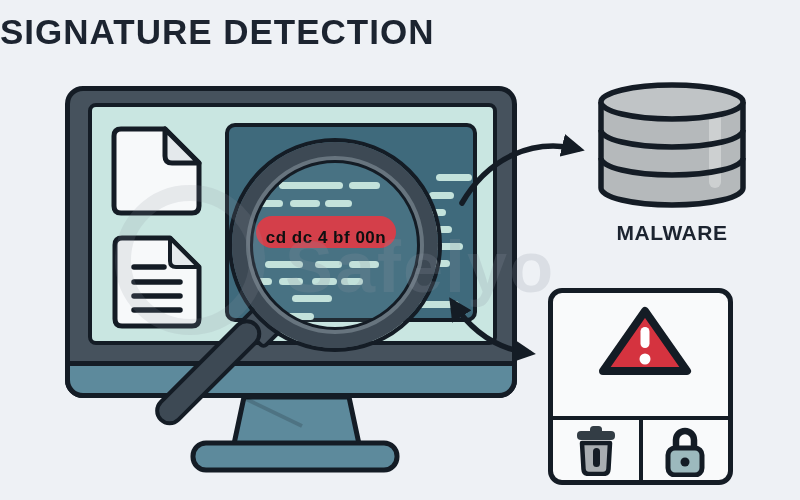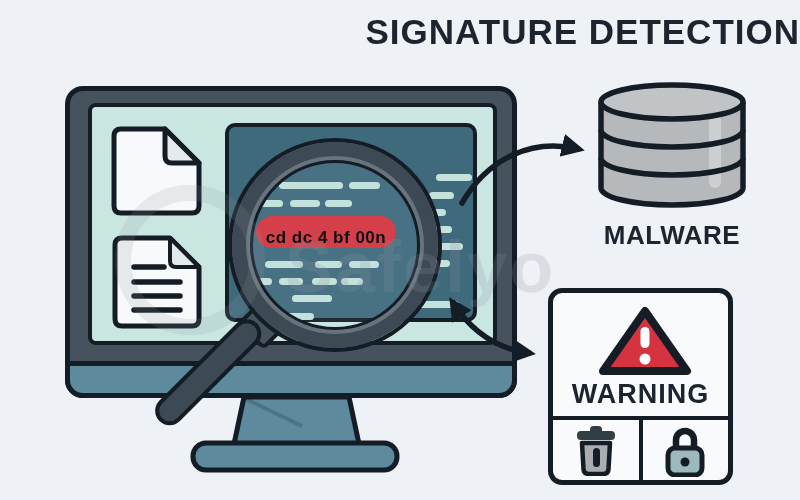--- a/index.html
+++ b/index.html
@@ -1,21 +1,21 @@
 <!DOCTYPE html>
 <html><head>
 <meta charset="utf-8">
 <style>
   html,body{margin:0;padding:0;}
   body{font-family:"Liberation Sans","DejaVu Sans",sans-serif;}
   .stage{position:relative;width:800px;height:500px;overflow:hidden;
          background:linear-gradient(180deg,#f1f3f7 0%,#ecoff4 50%,#e9edf2 100%);
          background-color:#eef1f5;}
   .abs{position:absolute;box-sizing:border-box;}
-  .title{left:0;top:12px;width:800px;text-align:right;font-size:35px;font-weight:800;
+  .title{left:0;top:12px;width:800px;text-align:left;font-size:35px;font-weight:800;
          letter-spacing:1px;color:#1c2430;z-index:5;}
   
   .monitor{left:65px;top:86px;width:452px;height:312px;background:#46525d;
            border:5px solid #141c25;border-radius:18px;z-index:2;}
   .chin{left:65px;top:361px;width:452px;height:37px;background:#5d8a9c;
         border:5px solid #141c25;border-radius:0 0 18px 18px;z-index:2;}
   .screen{left:88px;top:103px;width:409px;height:242px;background:#c9e6e1;
           border:4px solid #141c25;border-radius:8px;z-index:3;}
   .panel{left:225px;top:123px;width:252px;height:199px;background:#3f6a7c;
          border:4px solid #141c25;border-radius:10px;z-index:3;}
@@ -28,21 +28,21 @@
           border-radius:15px;transform-origin:0 50%;transform:rotate(135deg);z-index:6;}
   .collar{left:246px;top:308px;width:28px;height:38px;background:#46525d;border:4px solid #141c25;
           border-radius:6px;transform:rotate(135deg);z-index:6;}
   .lens{left:228px;top:138px;width:214px;height:214px;border-radius:50%;border:4px solid #141c25;
         background:rgba(200,225,230,0.07);z-index:7;}
   .lens .r1{position:absolute;inset:0;border-radius:50%;border:15px solid #3d4954;}
   .lens .r2{position:absolute;inset:14px;border-radius:50%;border:5px solid #67747e;}
   .lens .r3{position:absolute;inset:18px;border-radius:50%;border:3px solid #141c25;}
   
   .dbwrap{left:593px;top:78px;width:158px;height:140px;z-index:4;}
-  .dblabel{left:572px;top:221px;width:200px;text-align:center;font-weight:800;font-size:26px;
+  .dblabel{left:572px;top:221px;width:200px;text-align:center;font-weight:800;font-size:21px;
            line-height:1.12;color:#1c2430;letter-spacing:.5px;z-index:4;}
   .card{left:548px;top:288px;width:185px;height:197px;background:#f9fafb;border:5px solid #141c25;
         border-radius:14px;z-index:4;}
   .card .tri{position:absolute;left:40px;top:8px;}
   .card .wtext{position:absolute;left:0;top:86px;width:100%;text-align:center;font-weight:800;
                font-size:27px;letter-spacing:1px;color:#1c2430;}
   .card .hline{position:absolute;left:-1px;right:-1px;top:123px;height:4px;background:#141c25;}
   .card .cells{position:absolute;left:0;right:0;top:127px;bottom:0;display:flex;}
   .card .cell{flex:1;display:flex;align-items:center;justify-content:center;}
   .card .cell.first{border-right:4px solid #141c25;}
@@ -141,21 +141,20 @@
   <div class="abs dblabel">
     <div>MALWARE</div>
   </div>
 
   <div class="abs card">
     <svg class="tri" width="104" height="80">
       <polygon points="52,10 94,70 10,70" fill="#d5333f" stroke="#141c25" stroke-width="8" stroke-linejoin="round"></polygon>
       <rect x="47.5" y="26" width="9" height="21" rx="4.5" fill="#ffffff"></rect>
       <circle cx="52" cy="58" r="5.5" fill="#ffffff"></circle>
     </svg>
-    <div class="wtext">WARNING</div>
     <div class="hline"></div>
     <div class="cells">
       <div class="cell first">
         <svg width="46" height="52">
           <rect x="17" y="2" width="12" height="8" rx="3.5" fill="#333d45"></rect>
           <rect x="4" y="7" width="38" height="9" rx="4" fill="#333d45"></rect>
           <path d="M 9,19 L 37,19 L 35.5,45 Q 35.2,50 30,50 L 16,50 Q 10.8,50 10.5,45 Z" fill="#a8adb1" stroke="#141c25" stroke-width="4.5" stroke-linejoin="round"></path>
           <rect x="20" y="24" width="7" height="19" rx="3.5" fill="#141c25"></rect>
         </svg>
       </div>

